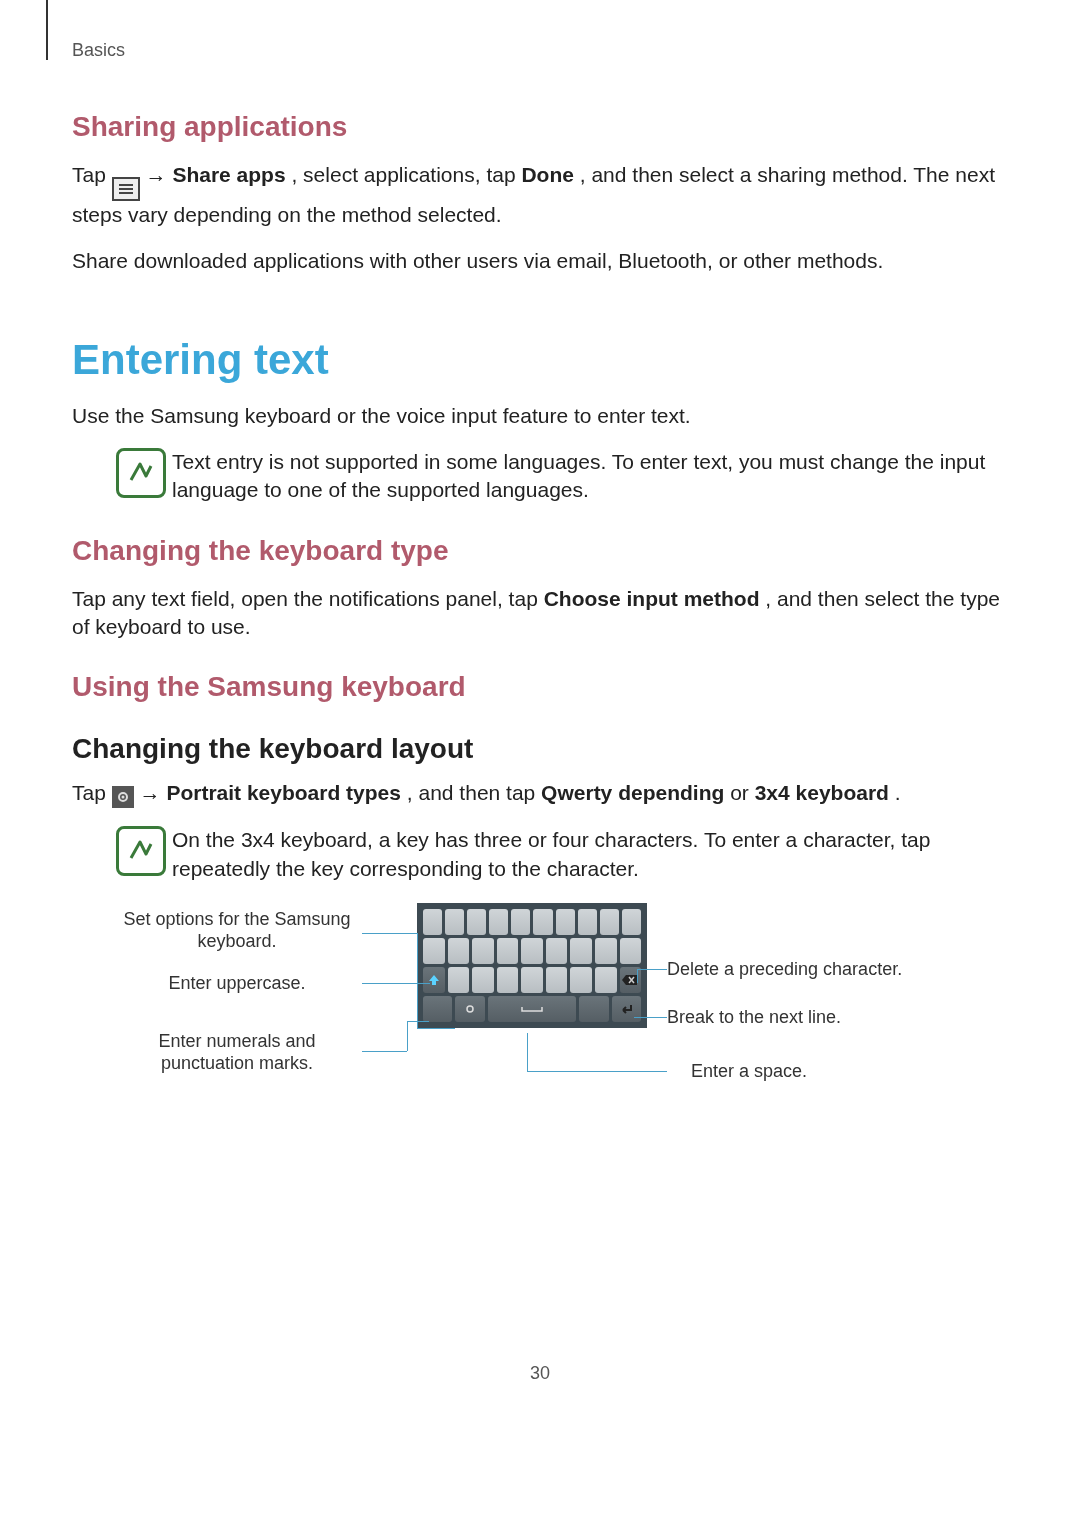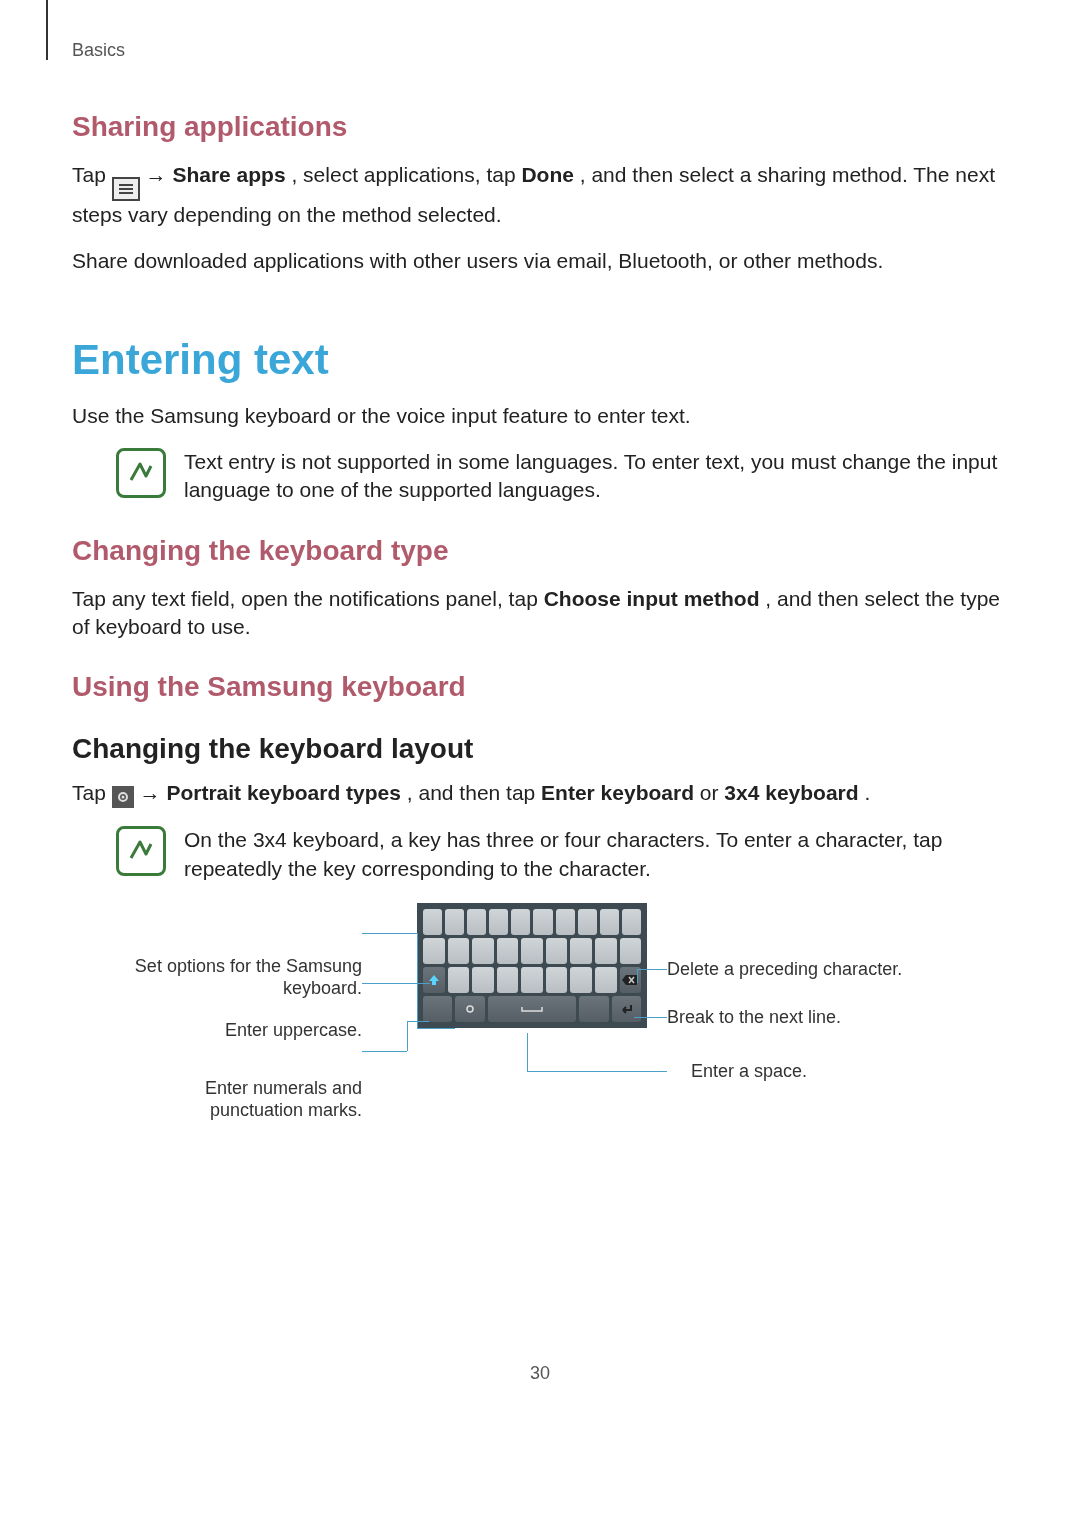--- a/index.html
+++ b/index.html
@@ -40,21 +40,21 @@
   }
   .bold { font-weight: 700; }
   h1.main {
     font-size: 42px;
     color: #3ba7d9;
     font-weight: 700;
     margin: 60px 0 18px 0;
   }
   .note-row {
     display: flex;
-    gap: 18px;
+    gap: 6px;
     margin: 8px 0 20px 0;
     padding-left: 44px;
   }
   .note-icon {
     flex: 0 0 44px;
     height: 44px;
     border: 3px solid #3a7a3a;
     border-radius: 8px;
     display: flex;
     align-items: center;
@@ -124,21 +124,21 @@
   }
   .key.dark { background: linear-gradient(#6a747a,#555e64); }
   .key-sp { flex: 3; }
   .callout-left, .callout-right {
     position: absolute;
     font-size: 18px;
     color: #333;
     width: 250px;
     line-height: 1.2;
   }
-  .callout-left { text-align: right; margin-top: 47px; }
+  .callout-left { text-align: center; }
   .callout-right { text-align: left; left: 595px; }
   .line {
     position: absolute;
     border-top: 1.5px solid #4aa0c8;
   }
   .vline {
     position:absolute;
     border-left:1.5px solid #4aa0c8;
   }
   .page-num {
@@ -198,21 +198,21 @@
     <span>Tap </span>
     <span class="gear-icon">
       <svg width="14" height="14" viewBox="0 0 14 14">
           <circle cx="7" cy="7" r="4" fill="none" stroke="#ddd" stroke-width="2"></circle>
           <circle cx="7" cy="7" r="1.5" fill="#ddd"></circle>
         </svg>
     </span>
     <span> → </span>
     <span class="bold">Portrait keyboard types</span>
     <span>, and then tap </span>
-    <span class="bold">Enter keyboard</span>
+    <span class="bold">Qwerty depending</span>
     <span> or </span>
     <span class="bold">3x4 keyboard</span>
     <span>.</span>
   </p>
   <div class="note-row">
     <div class="note-icon">
       <svg width="30" height="30" viewBox="0 0 30 30">
         <path d="M5 22 L14 6 L20 18 L25 8" stroke="#3a7a3a" stroke-width="3" fill="none" stroke-linejoin="round"></path>
       </svg>
     </div>

